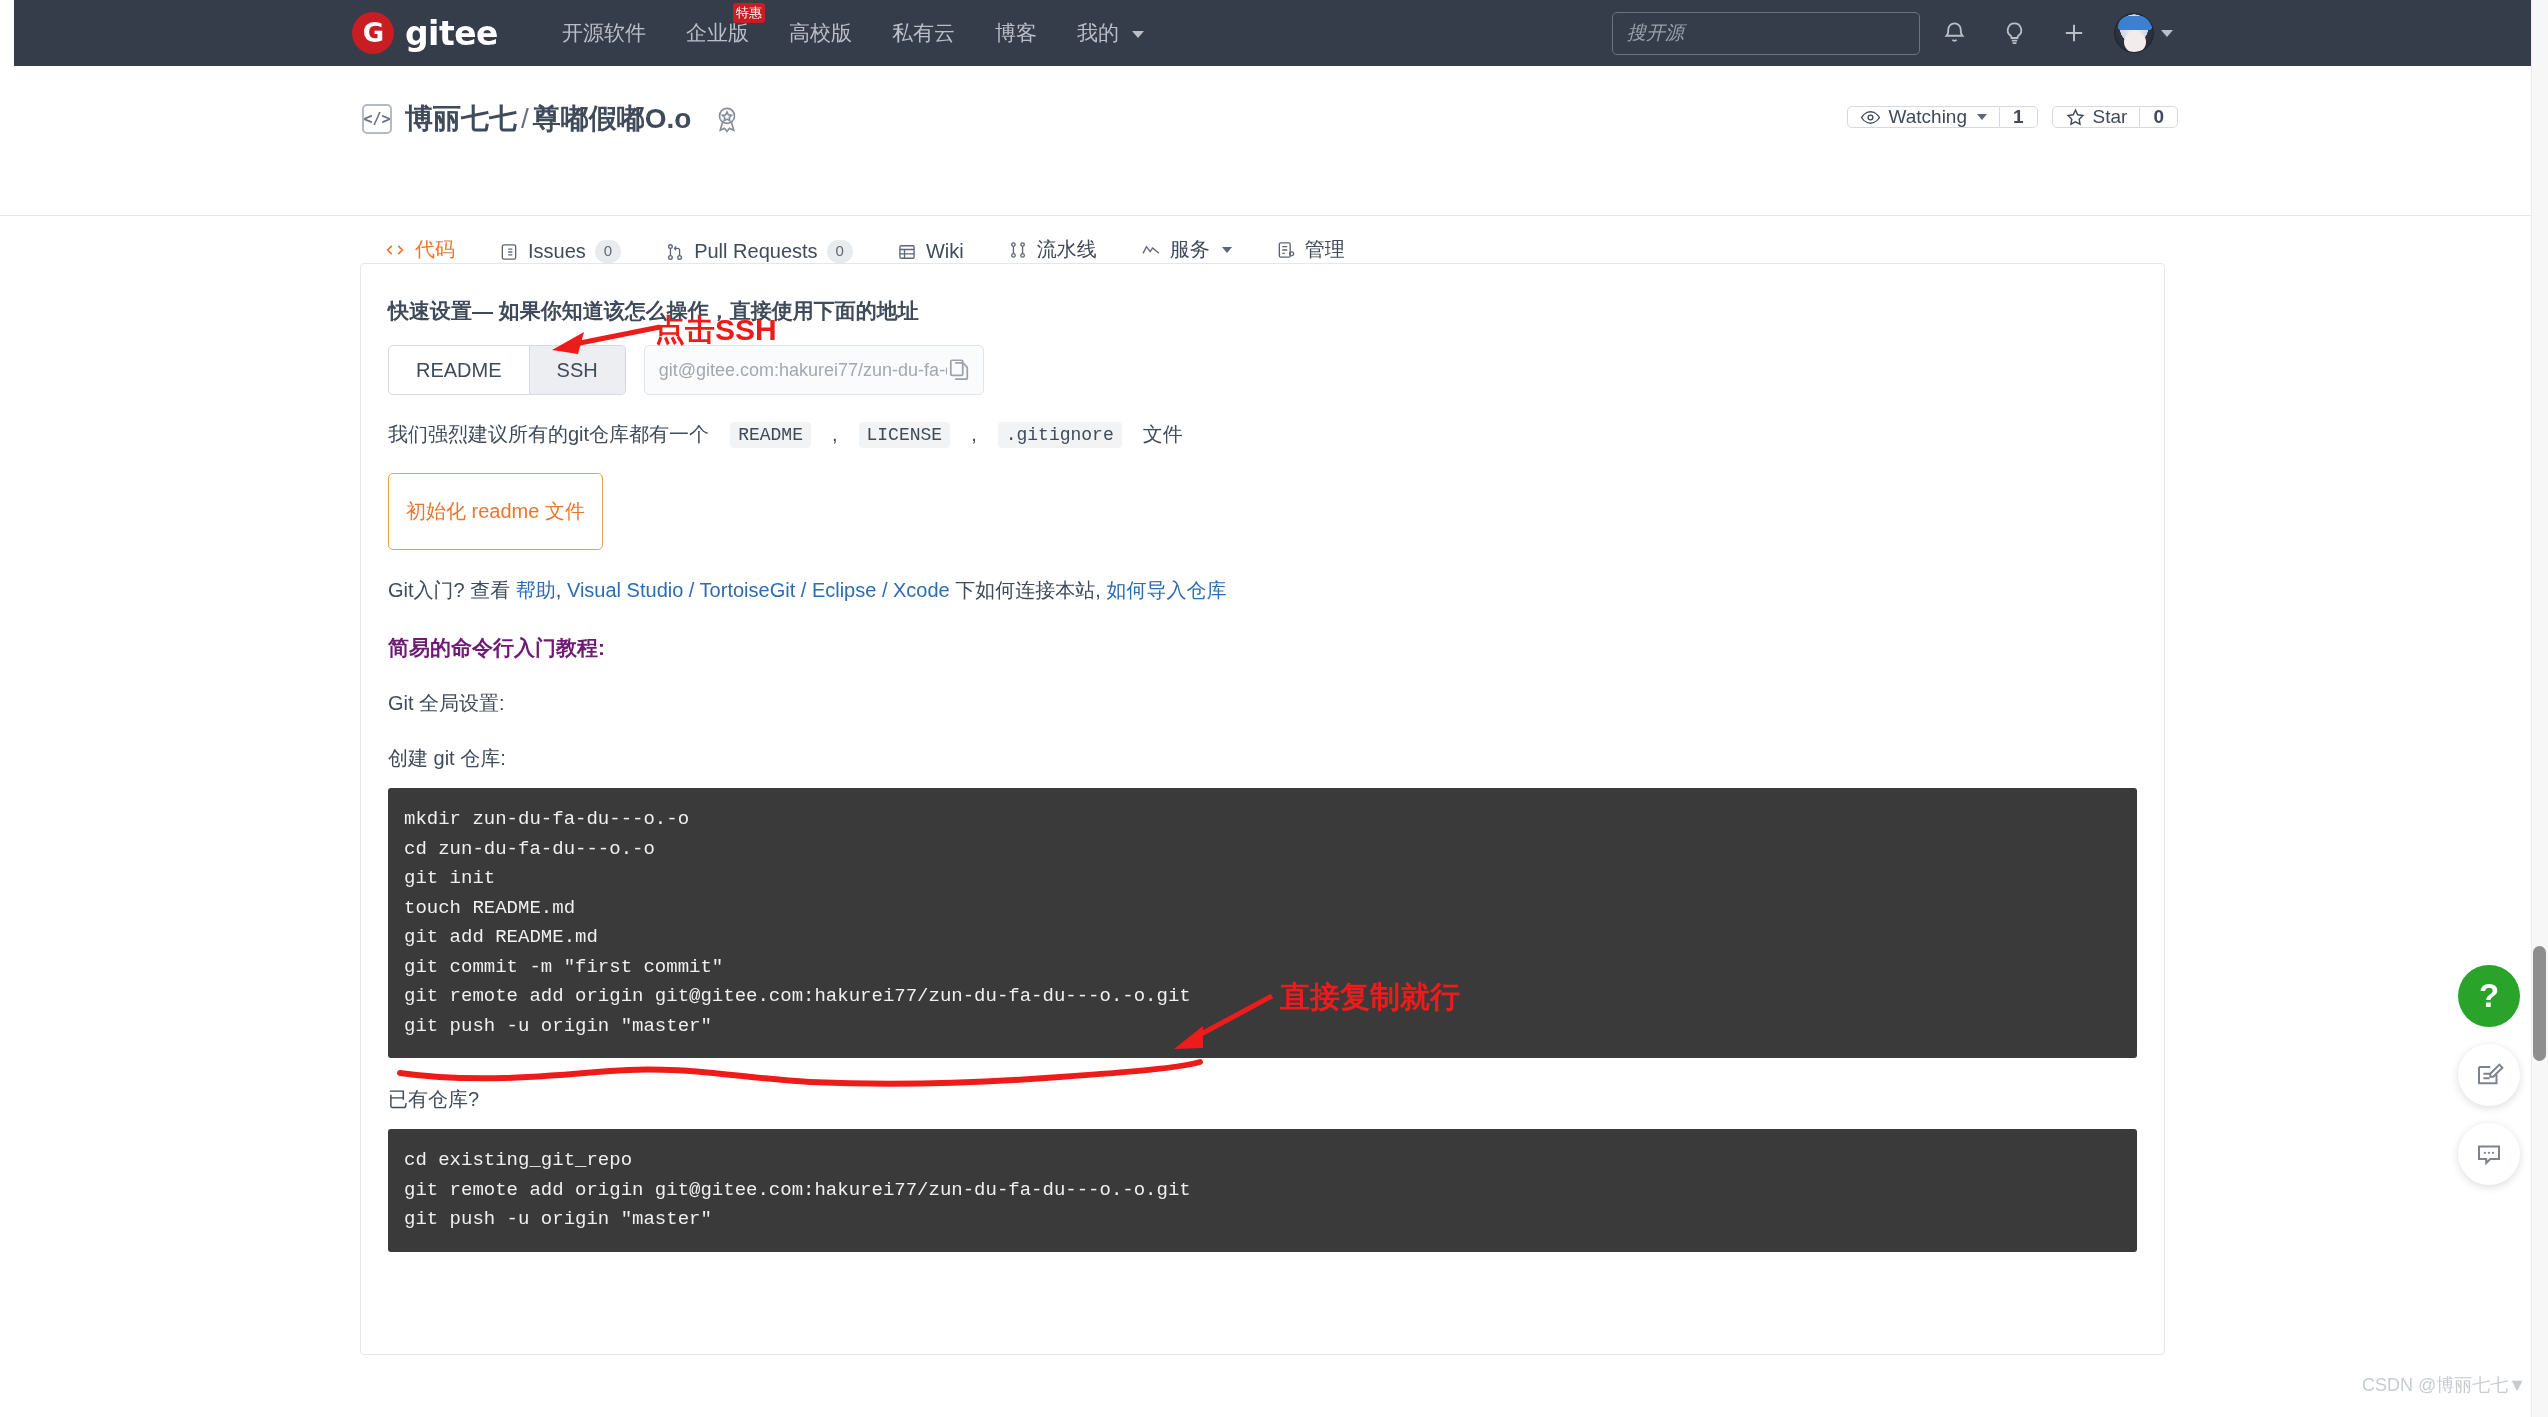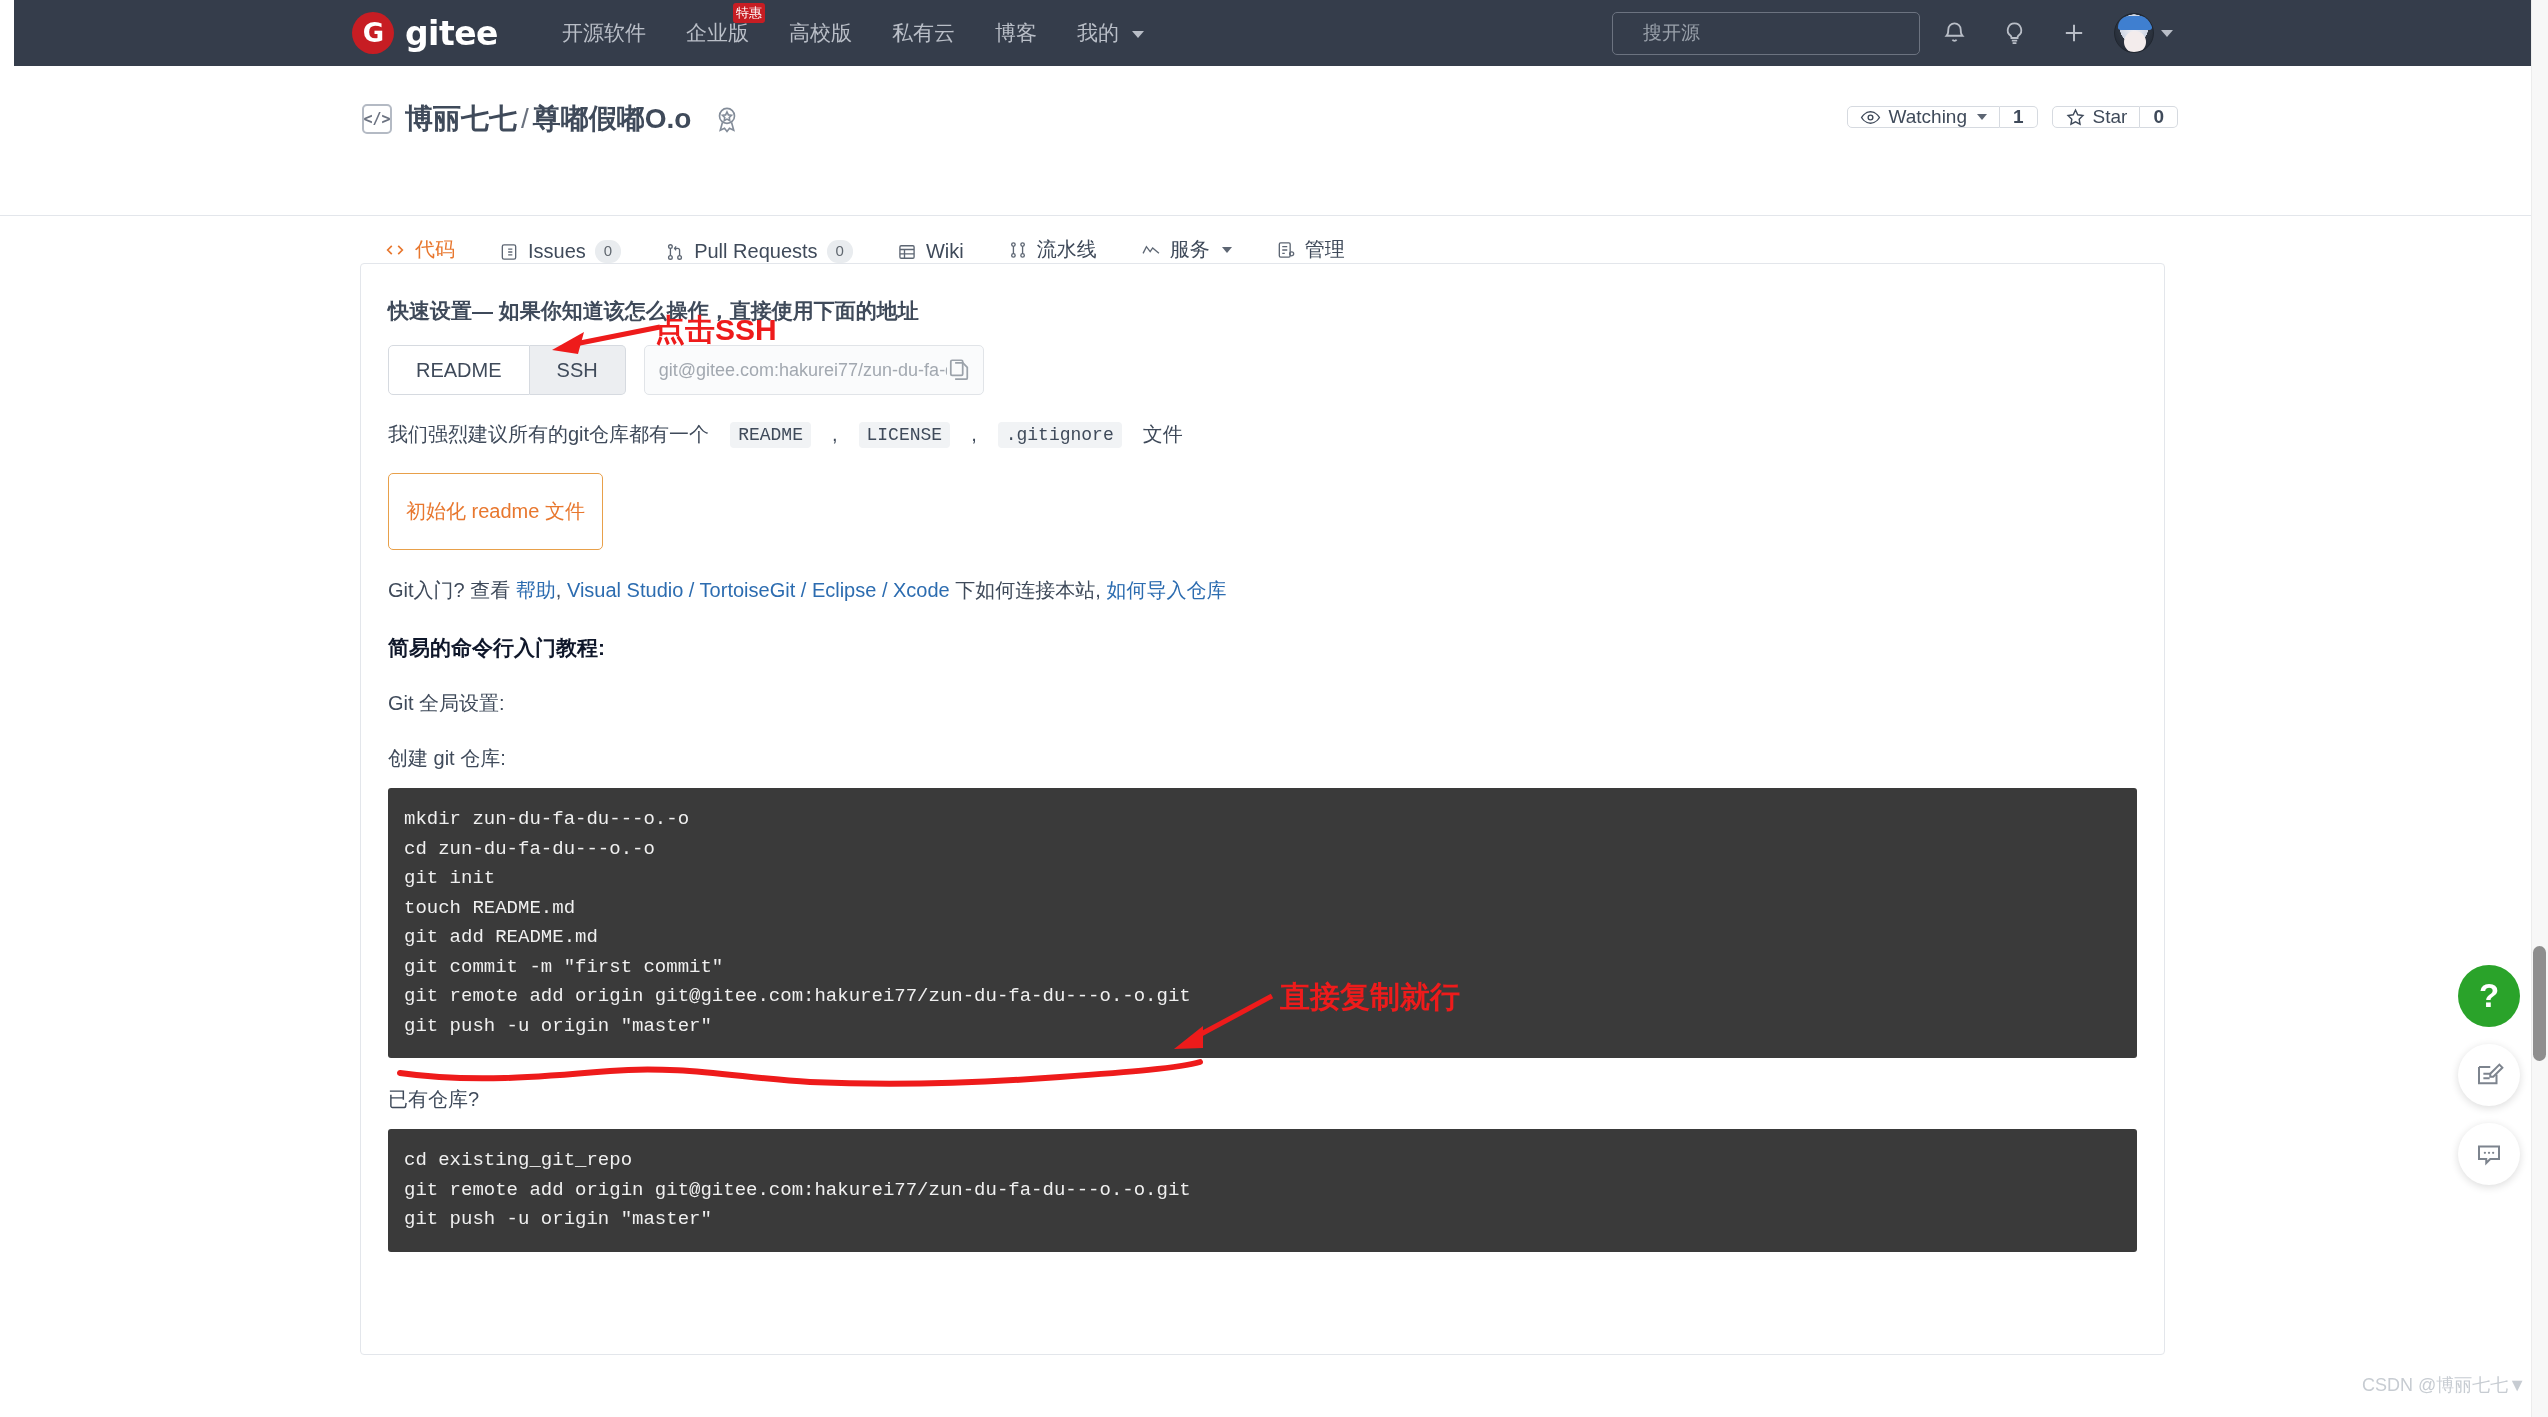--- a/index.html
+++ b/index.html
@@ -64,23 +64,24 @@
   }
   .nav-right {
     display: flex; align-items: center; margin-left: auto; margin-right: 375px; gap: 0;
   }
   .search-box {
     width: 308px; height: 43px;
     background: transparent;
     border: 1px solid #6c7380;
     border-radius: 5px;
     color: #b9bec7; font-size: 19px;
-    padding: 0 30px;
+    padding: 0 14px;
     outline: none;
     font-family: "Liberation Sans", sans-serif;
+    font-style: italic;
   }
   .search-box::placeholder { color: #9aa1ab; }
   .nav-icon {
     width: 52px; height: 44px;
     display: flex; align-items: center; justify-content: center;
     cursor: pointer; margin-left: 8px;
   }
   .avatar-wrap { display:flex; align-items:center; margin-left: 14px; cursor:pointer;}
   .avatar {
     width: 40px; height: 40px; border-radius: 50%;
@@ -223,21 +224,21 @@
     font-size: 20px; padding: 24px 17px; cursor: pointer;
   }
 
   .git-help {
     margin-top: 27px; font-size: 20px; color: #3f4a5a;
   }
   .git-help a { color: #2c6cb0; text-decoration: none; cursor: pointer; }
   .git-help .sep { color: #3f4a5a; }
 
   .sec-title {
-    margin-top: 30px; font-size: 21px; font-weight: bold; color: #0f172a;
+    margin-top: 30px; font-size: 21px; font-weight: bold; color: #701a75;
   }
   .sub-label {
     margin-top: 28px; font-size: 20px; color: #3f4a5a;
   }
 
   .code-block {
     margin-top: 16px;
     background: #3a3a3a; border-radius: 3px;
     padding: 17px 0 17px 0;
     position: relative;

